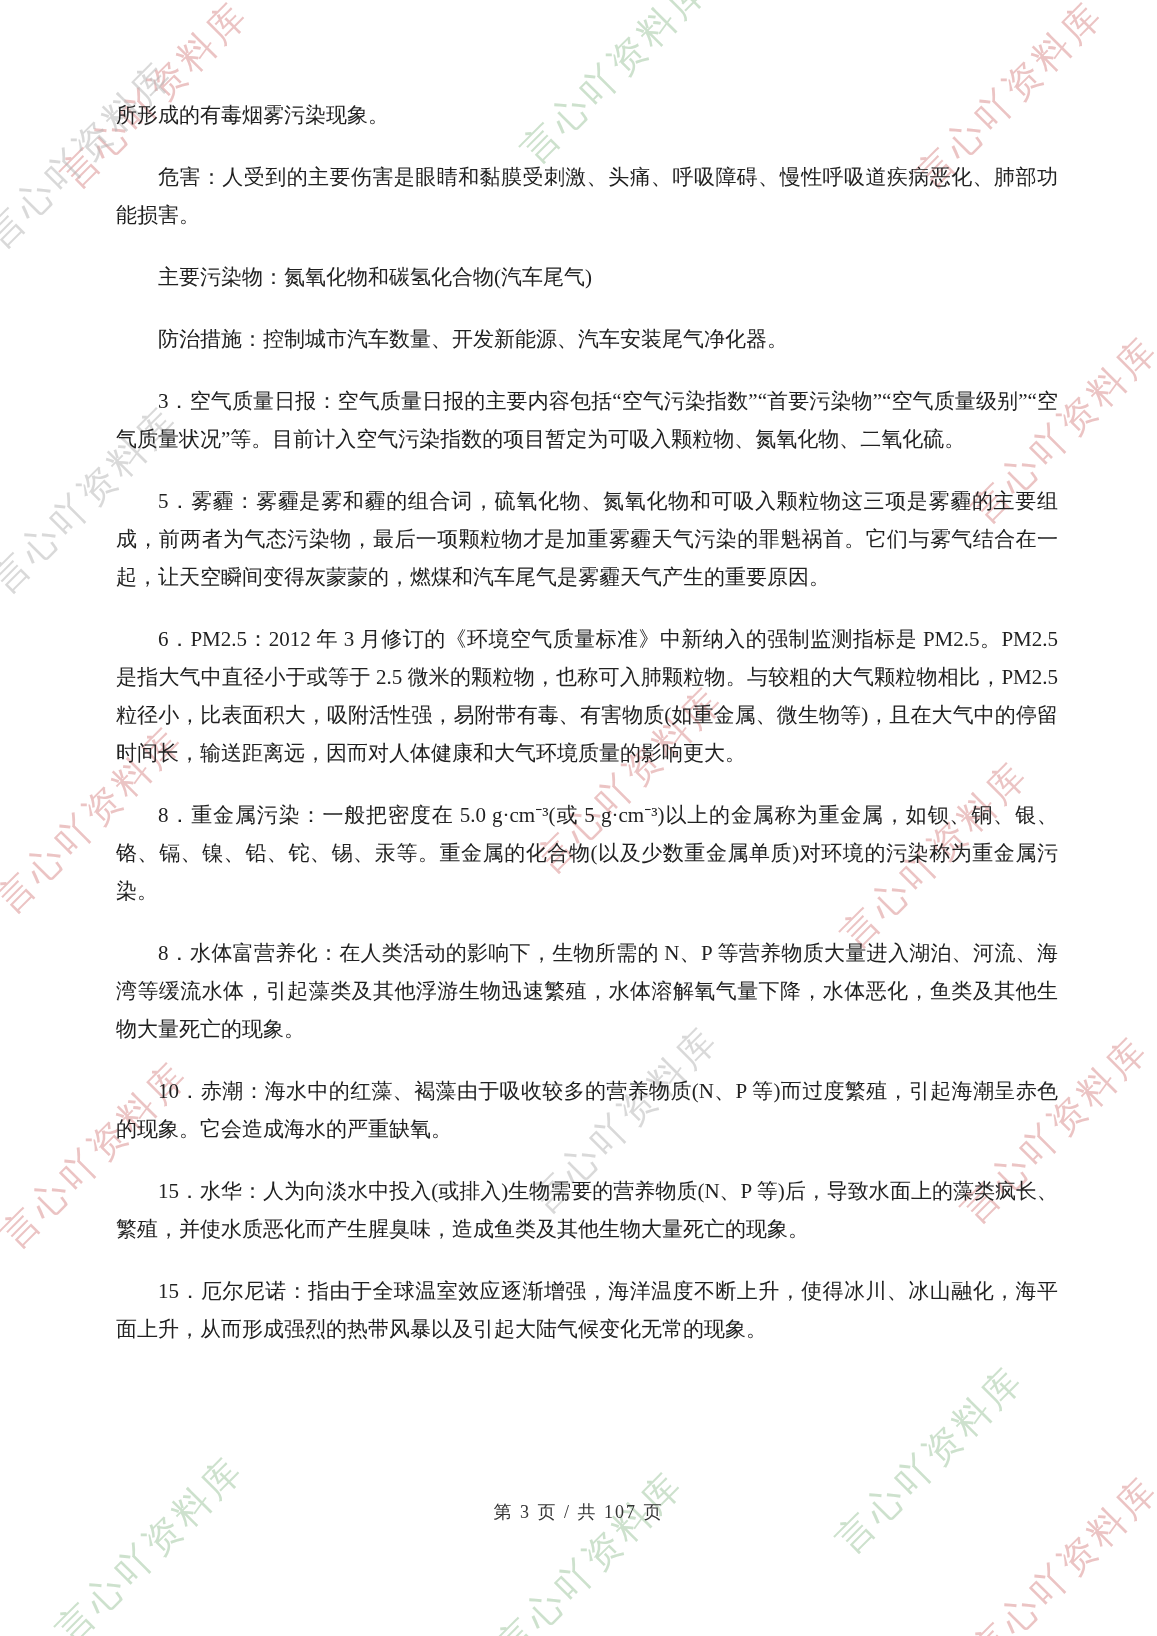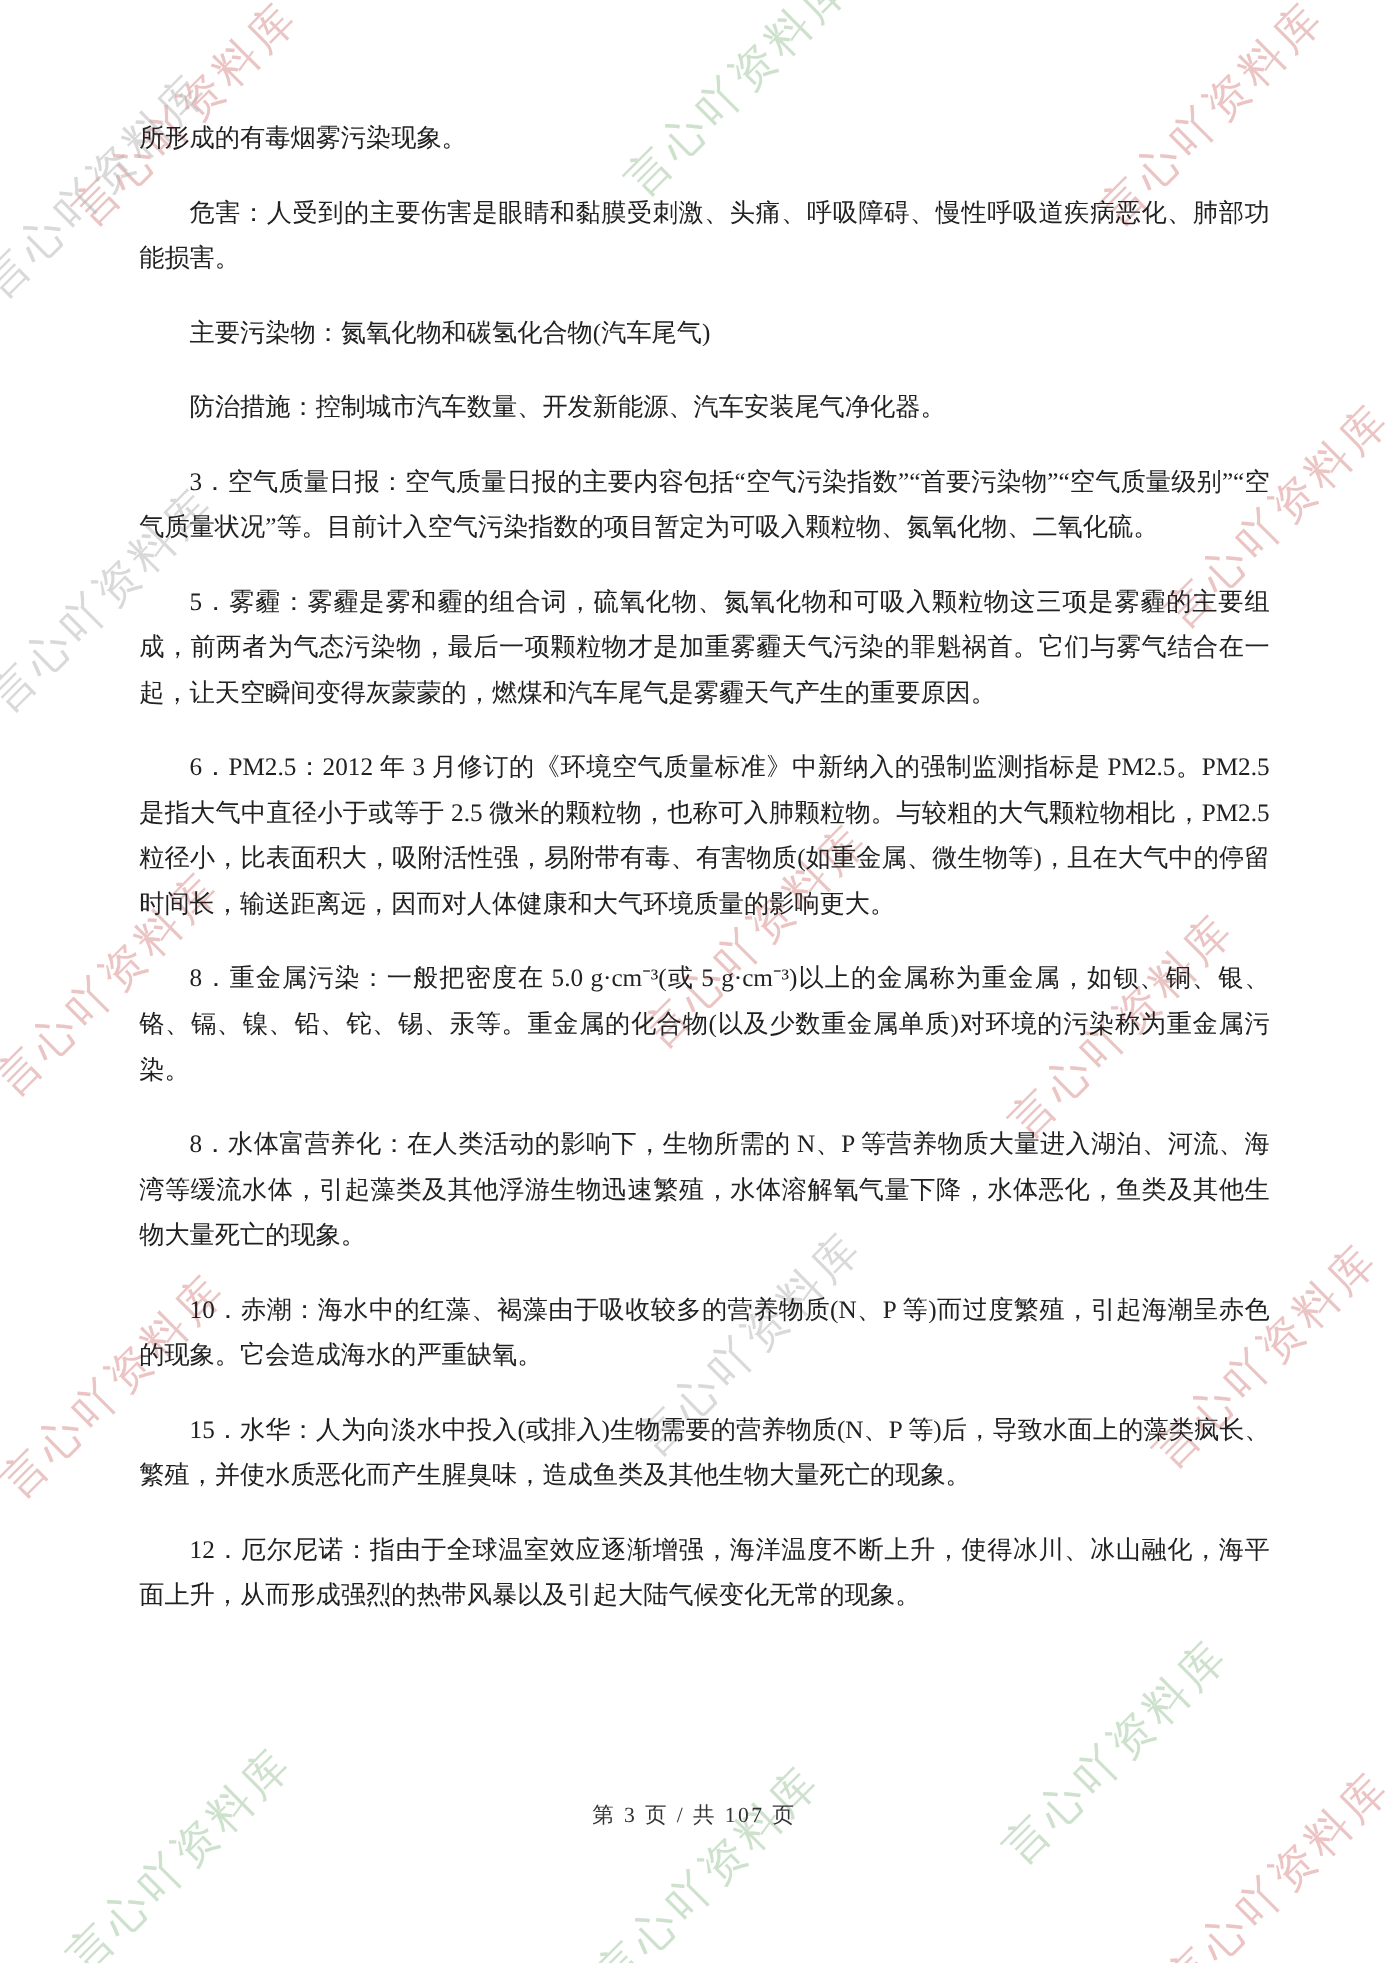--- a/index.html
+++ b/index.html
@@ -90,20 +90,20 @@
       <p class="para indent">危害：人受到的主要伤害是眼睛和黏膜受刺激、头痛、呼吸障碍、慢性呼吸道疾病恶化、肺部功能损害。</p>
       <p class="para indent">主要污染物：氮氧化物和碳氢化合物(汽车尾气)</p>
       <p class="para indent">防治措施：控制城市汽车数量、开发新能源、汽车安装尾气净化器。</p>
       <p class="para indent">3．空气质量日报：空气质量日报的主要内容包括“空气污染指数”“首要污染物”“空气质量级别”“空气质量状况”等。目前计入空气污染指数的项目暂定为可吸入颗粒物、氮氧化物、二氧化硫。</p>
       <p class="para indent">5．雾霾：雾霾是雾和霾的组合词，硫氧化物、氮氧化物和可吸入颗粒物这三项是雾霾的主要组成，前两者为气态污染物，最后一项颗粒物才是加重雾霾天气污染的罪魁祸首。它们与雾气结合在一起，让天空瞬间变得灰蒙蒙的，燃煤和汽车尾气是雾霾天气产生的重要原因。</p>
       <p class="para indent">6．PM2.5：2012 年 3 月修订的《环境空气质量标准》中新纳入的强制监测指标是 PM2.5。PM2.5 是指大气中直径小于或等于 2.5 微米的颗粒物，也称可入肺颗粒物。与较粗的大气颗粒物相比，PM2.5 粒径小，比表面积大，吸附活性强，易附带有毒、有害物质(如重金属、微生物等)，且在大气中的停留时间长，输送距离远，因而对人体健康和大气环境质量的影响更大。</p>
       <p class="para indent">8．重金属污染：一般把密度在 5.0 g·cm⁻³(或 5 g·cm⁻³)以上的金属称为重金属，如钡、铜、银、铬、镉、镍、铅、铊、锡、汞等。重金属的化合物(以及少数重金属单质)对环境的污染称为重金属污染。</p>
       <p class="para indent">8．水体富营养化：在人类活动的影响下，生物所需的 N、P 等营养物质大量进入湖泊、河流、海湾等缓流水体，引起藻类及其他浮游生物迅速繁殖，水体溶解氧气量下降，水体恶化，鱼类及其他生物大量死亡的现象。</p>
       <p class="para indent">10．赤潮：海水中的红藻、褐藻由于吸收较多的营养物质(N、P 等)而过度繁殖，引起海潮呈赤色的现象。它会造成海水的严重缺氧。</p>
       <p class="para indent">15．水华：人为向淡水中投入(或排入)生物需要的营养物质(N、P 等)后，导致水面上的藻类疯长、繁殖，并使水质恶化而产生腥臭味，造成鱼类及其他生物大量死亡的现象。</p>
-      <p class="para indent">12．厄尔尼诺：指由于全球温室效应逐渐增强，海洋温度不断上升，使得冰川、冰山融化，海平面上升，从而形成强烈的热带风暴以及引起大陆气候变化无常的现象。</p>
+      <p class="para indent">15．厄尔尼诺：指由于全球温室效应逐渐增强，海洋温度不断上升，使得冰川、冰山融化，海平面上升，从而形成强烈的热带风暴以及引起大陆气候变化无常的现象。</p>
     </main>
 
   <footer class="page-footer">
     <span>第 3 页 / 共 107 页</span>
   </footer>
 
 </div>
 
 </body></html>

